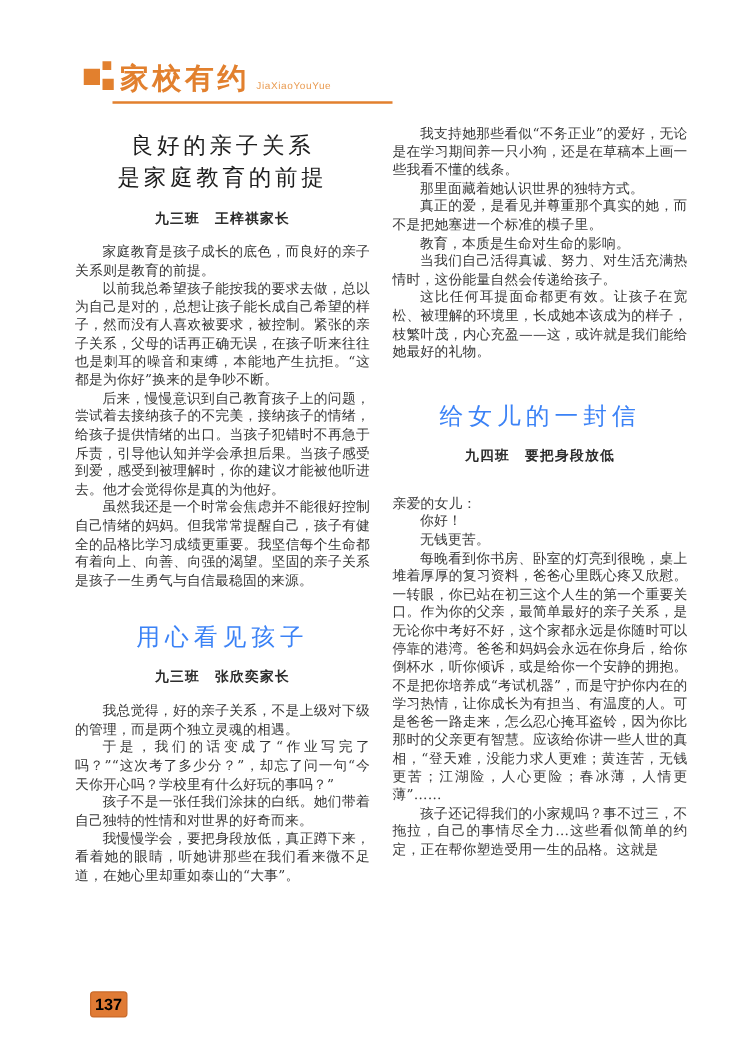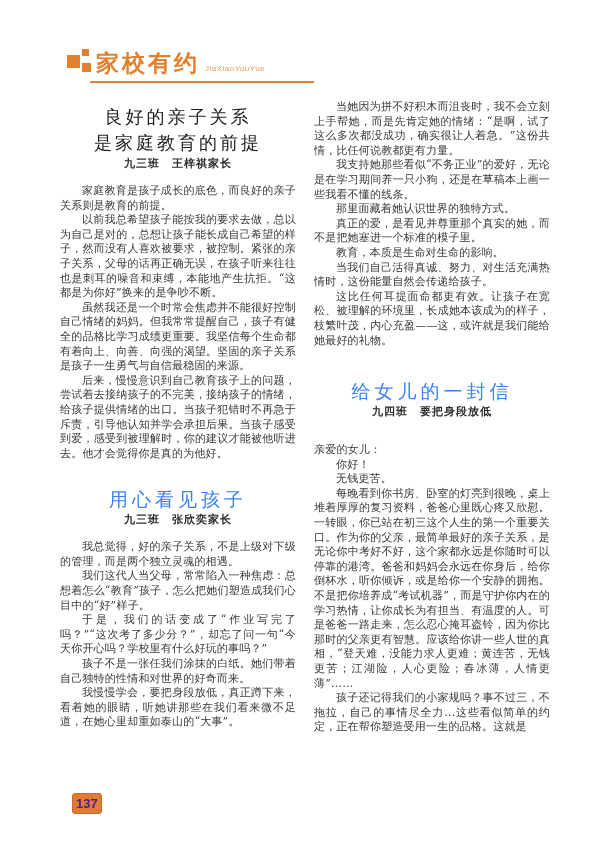--- a/index.html
+++ b/index.html
@@ -48,37 +48,37 @@
     letter-spacing: 3px; line-height: 26px; font-weight: 500;
     margin-top: 8px;
   }
   .a-title span { display: block; }
   .a-title-single {
     text-align: center; font-size: 19px; color: #3b82f6;
     letter-spacing: 4px; line-height: 26px; font-weight: 500;
   }
   .a-author {
     text-align: center; font-size: 11px; font-weight: bold; color: #2c2c2c;
-    letter-spacing: 1px;
+    margin-top: 11px; letter-spacing: 1px;
   }
   .a-body { margin-top: 13px; }
   .a-body p {
     font-size: 11px; line-height: 14.6px; text-align: justify;
     text-indent: 2em; color: #373737; letter-spacing: 0.2px;
   }
   .a-body p.no-indent { text-indent: 0; }
 
   .gap-lg { margin-top: 25px; }
 
   
   .page-badge {
     position: absolute; left: 68px; top: 793px;
     min-width: 27px; height: 21px; padding: 0 3px;
     background: #e07b35; border: 1px solid #c96a2a; border-radius: 3px;
-    color: #4c1d95; font-size: 13px; font-weight: bold;
+    color: #000000; font-size: 13px; font-weight: bold;
     display: flex; align-items: center; justify-content: center;
     font-family: "Liberation Sans", sans-serif;
   }
 </style>
 </head>
 <body>
 
 <div class="page">
 
   <div class="header">
@@ -98,40 +98,38 @@
 
     <div class="a-title">
       <span>良好的亲子关系</span>
       <span>是家庭教育的前提</span>
     </div>
     <div class="a-author">九三班　王梓祺家长</div>
 
     <div class="a-body">
       <p>家庭教育是孩子成长的底色，而良好的亲子关系则是教育的前提。</p>
       <p>以前我总希望孩子能按我的要求去做，总以为自己是对的，总想让孩子能长成自己希望的样子，然而没有人喜欢被要求，被控制。紧张的亲子关系，父母的话再正确无误，在孩子听来往往也是刺耳的噪音和束缚，本能地产生抗拒。“这都是为你好”换来的是争吵不断。</p>
+      <p>后来，慢慢意识到自己教育孩子上的问题，尝试着去接纳孩子的不完美，接纳孩子的情绪，给孩子提供情绪的出口。当孩子犯错时不再急于斥责，引导他认知并学会承担后果。当孩子感受到爱，感受到被理解时，你的建议才能被他听进去。他才会觉得你是真的为他好。</p>
       <p>虽然我还是一个时常会焦虑并不能很好控制自己情绪的妈妈。但我常常提醒自己，孩子有健全的品格比学习成绩更重要。我坚信每个生命都有着向上、向善、向强的渴望。坚固的亲子关系是孩子一生勇气与自信最稳固的来源。</p>
-      <p>后来，慢慢意识到自己教育孩子上的问题，尝试着去接纳孩子的不完美，接纳孩子的情绪，给孩子提供情绪的出口。当孩子犯错时不再急于斥责，引导他认知并学会承担后果。当孩子感受到爱，感受到被理解时，你的建议才能被他听进去。他才会觉得你是真的为他好。</p>
     </div>
 
     <div class="a-title-single gap-lg">用心看见孩子</div>
     <div class="a-author">九三班　张欣奕家长</div>
 
     <div class="a-body">
       <p>我总觉得，好的亲子关系，不是上级对下级的管理，而是两个独立灵魂的相遇。</p>
-      <p>我们这代人当父母，常常陷入一种焦虑：总想着怎么“教育”孩子，怎么把她们塑造成我们心目中的“好”样子。</p>
       <p>于是，我们的话变成了“作业写完了吗？”“这次考了多少分？”，却忘了问一句“今天你开心吗？学校里有什么好玩的事吗？”</p>
       <p>孩子不是一张任我们涂抹的白纸。她们带着自己独特的性情和对世界的好奇而来。</p>
       <p>我慢慢学会，要把身段放低，真正蹲下来，看着她的眼睛，听她讲那些在我们看来微不足道，在她心里却重如泰山的“大事”。</p>
     </div>
   </div>
 
   <div class="col col-right">
 
     <div class="a-body" style="margin-top:4px;">
-      <p>当她因为拼不好积木而沮丧时，我不会立刻上手帮她，而是先肯定她的情绪：“是啊，试了这么多次都没成功，确实很让人着急。”这份共情，比任何说教都更有力量。</p>
       <p>我支持她那些看似“不务正业”的爱好，无论是在学习期间养一只小狗，还是在草稿本上画一些我看不懂的线条。</p>
       <p>那里面藏着她认识世界的独特方式。</p>
       <p>真正的爱，是看见并尊重那个真实的她，而不是把她塞进一个标准的模子里。</p>
       <p>教育，本质是生命对生命的影响。</p>
       <p>当我们自己活得真诚、努力、对生活充满热情时，这份能量自然会传递给孩子。</p>
       <p>这比任何耳提面命都更有效。让孩子在宽松、被理解的环境里，长成她本该成为的样子，枝繁叶茂，内心充盈——这，或许就是我们能给她最好的礼物。</p>
     </div>
 
     <div class="a-title-single" style="margin-top:30px;">给女儿的一封信</div>
     <div class="a-author">九四班　要把身段放低</div>

